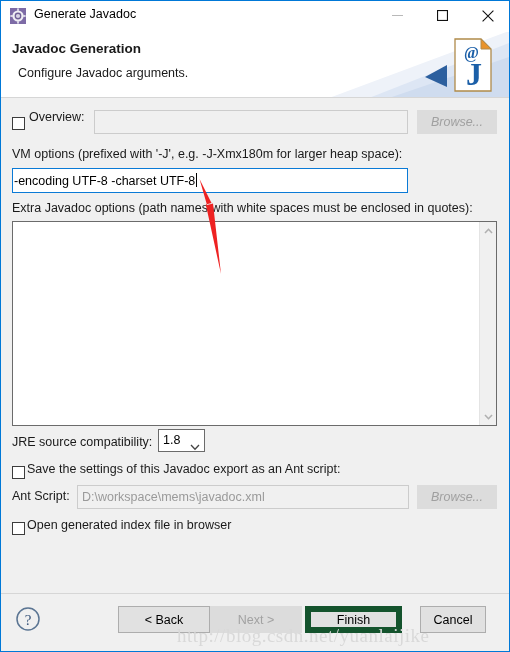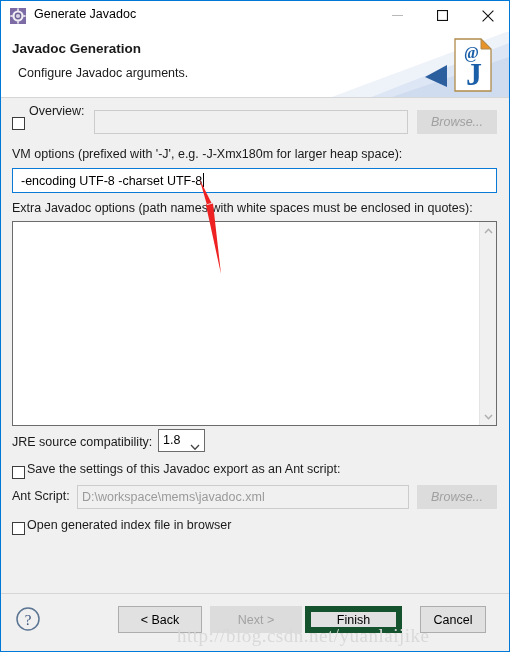--- a/index.html
+++ b/index.html
@@ -137,36 +137,36 @@
     font-size: 12.5px;
     color: #a0a0a0;
     display: flex;
     align-items: center;
     justify-content: center;
     font-style: italic;
   }
 
   
   #cb-overview { left: 11px; top: 19px; }
-  #lbl-overview { left: 28px; top: 6px; }
+  #lbl-overview { left: 28px; top: 12px; }
   #fld-overview { left: 93px; top: 12px; width: 314px; height: 24px; }
   #btn-browse-overview { left: 416px; top: 12px; width: 80px; height: 24px; }
 
   
   #lbl-vm { left: 11px; top: 49px; }
   #fld-vm {
     position: absolute;
     left: 11px; top: 70px;
-    width: 485px; height: 25px;
+    width: 396px; height: 25px;
     box-sizing: border-box;
     background: #ffffff;
     border: 1px solid #0a7ad6;
     font-size: 12.5px;
     color: #000000;
-    padding: 3px 8px;
+    padding: 3px 1px;
     line-height: 18px;
     white-space: nowrap;
     overflow: hidden;
   }
   #vm-caret {
     display: inline-block;
     width: 1px;
     height: 14px;
     background: #000;
     vertical-align: -2px;
@@ -257,21 +257,21 @@
     height: 27px;
     box-sizing: border-box;
     font-size: 12.5px;
     display: flex;
     align-items: center;
     justify-content: center;
     background: #e1e1e1;
     border: 1px solid #adadad;
     color: #000000;
   }
-  #btn-back { left: 117px; width: 84px; }
+  #btn-back { left: 117px; width: 92px; }
   #btn-next {
     left: 209px; width: 92px;
     background: #dcdcdc;
     border-color: #dcdcdc;
     color: #a2a2a2;
   }
   #btn-finish {
     left: 304px; width: 97px;
     background: #e1e1e1;
     border: 6px solid #14532d;

